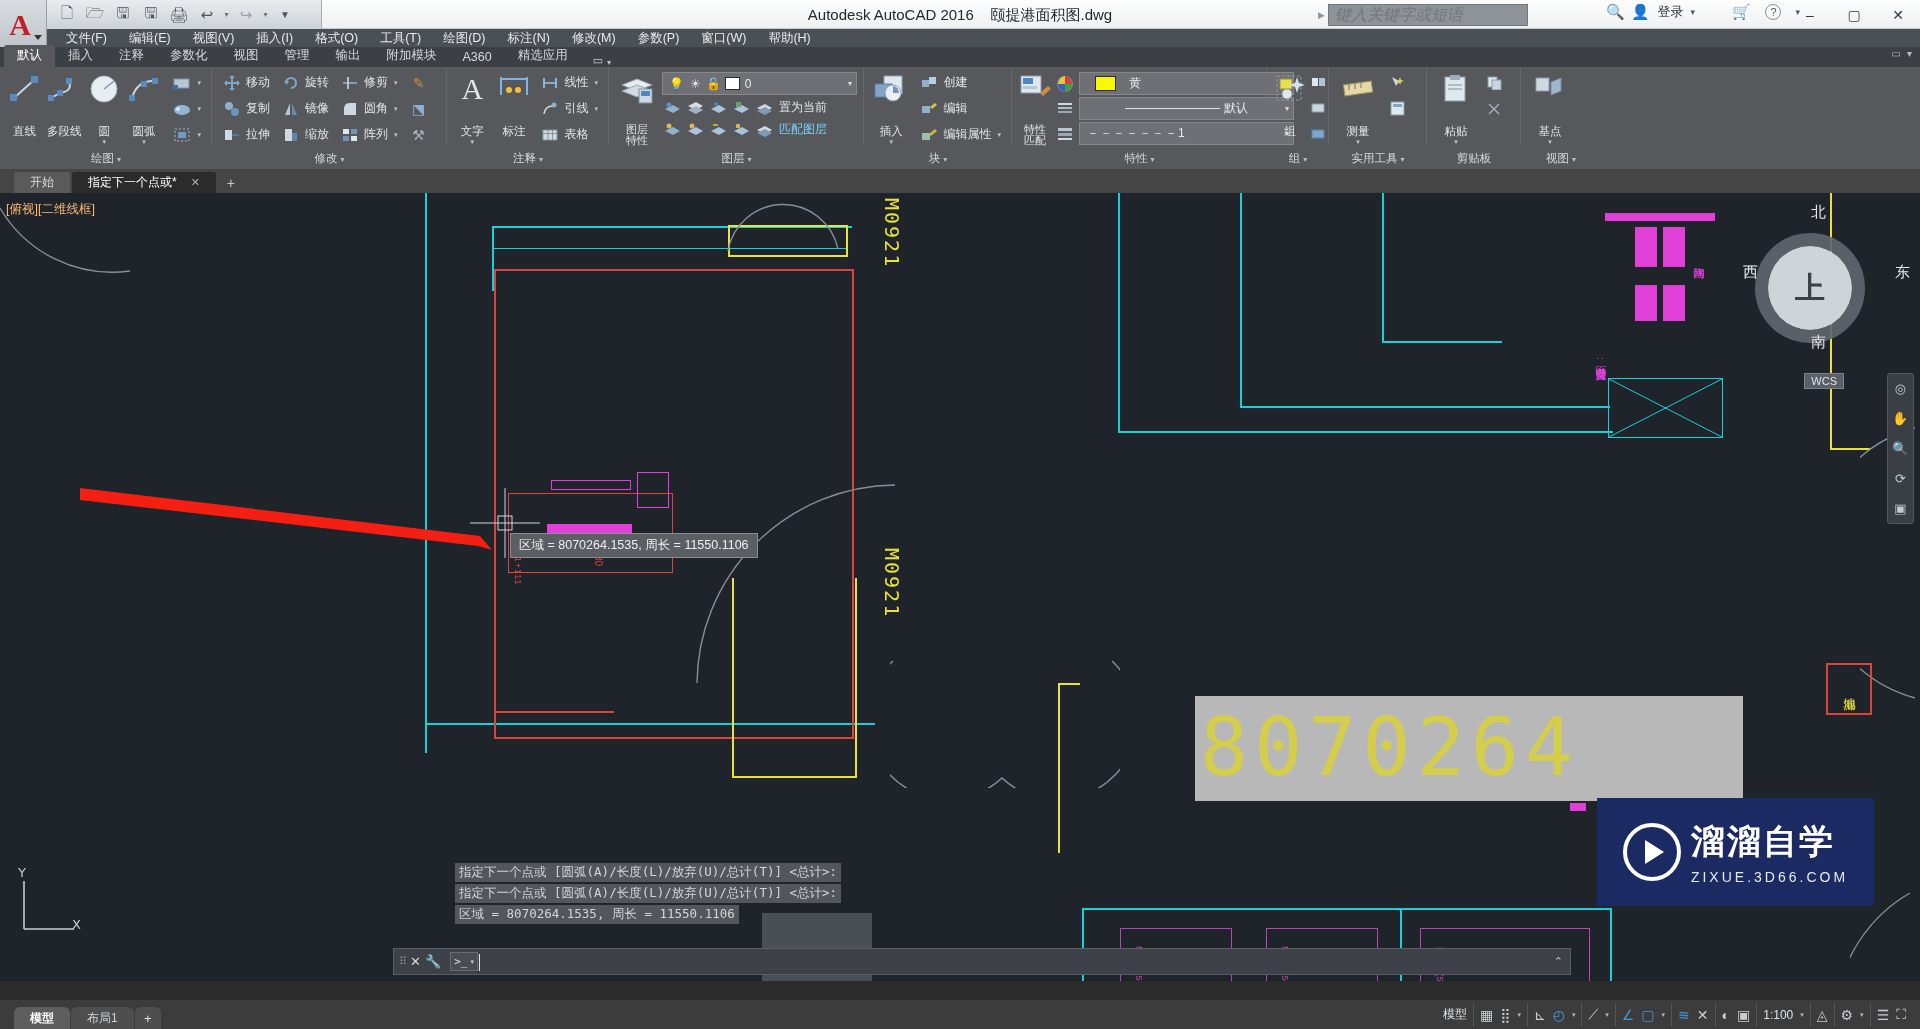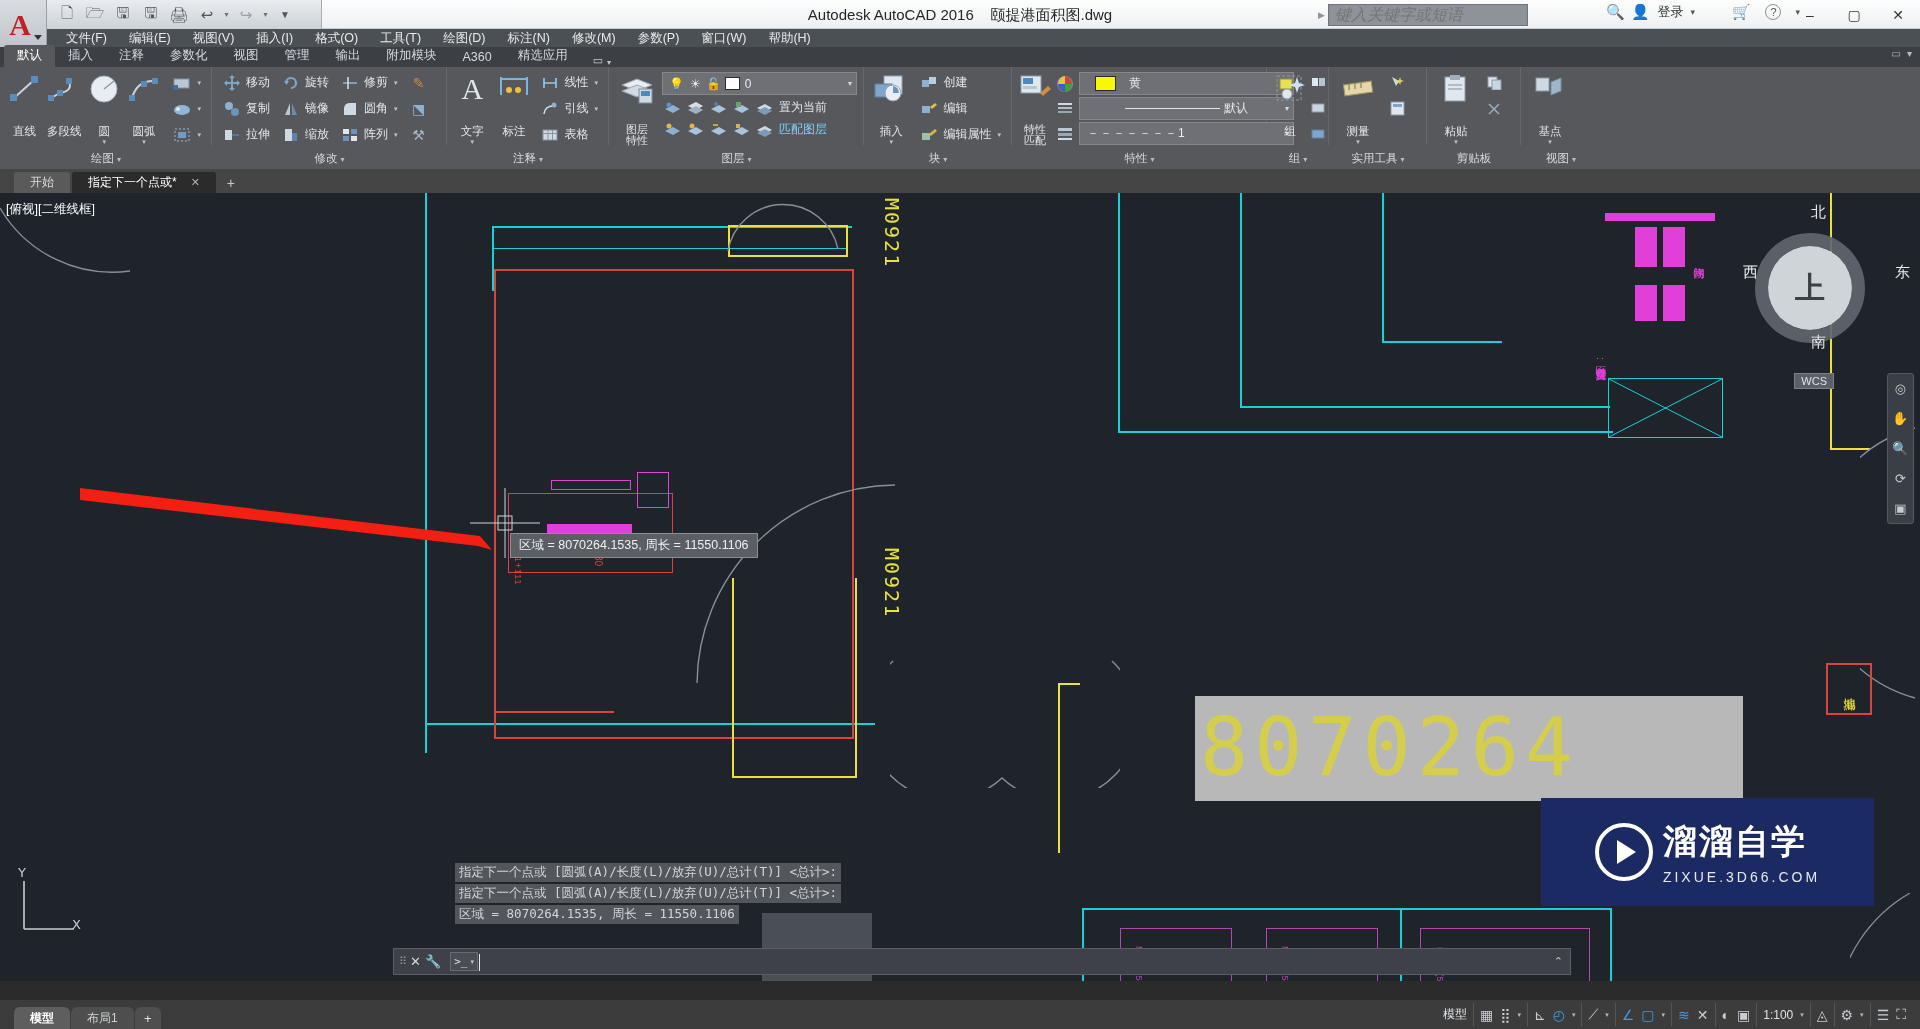--- a/index.html
+++ b/index.html
@@ -92,21 +92,21 @@
     display:flex;align-items:center;cursor:pointer;margin-right:2px;
     background:#5a5a5a;border-radius:3px 3px 0 0;position:relative;}
   .dtab.active{background:#2b2b2b;color:#fff;}
   .dtab .x{margin-left:14px;font-size:11px;color:#aeb1b4;}
   .dtabplus{width:26px;height:21px;display:flex;align-items:center;
     justify-content:center;font-size:14px;color:#c9cccf;cursor:pointer;}
 
   
   #canvas{position:absolute;left:0;top:193px;width:1920px;height:788px;
     background:#1f242b;overflow:hidden;}
-  #vplabel{position:absolute;left:6px;top:8px;font-size:12.5px;color:#ffffff;}
+  #vplabel{position:absolute;left:6px;top:8px;font-size:12.5px;color:#fdba74;}
 
   .ln{position:absolute;}
   .cy{background:#18d0d8;}
   .rd{background:#d8453f;}
   .yl{background:#e9e23a;}
 
   
   #arrow{position:absolute;left:80px;top:295px;width:415px;height:65px;}
 
   
@@ -130,21 +130,21 @@
 
   
   #compass{position:absolute;right:55px;top:40px;width:110px;height:110px;}
   #compass .ring{position:absolute;inset:0;border-radius:50%;
     border:13px solid #5f666e;opacity:.92;}
   #compass .inner{position:absolute;inset:13px;border-radius:50%;
     background:#cfd4d9;}
   #compass .up{position:absolute;inset:0;display:flex;align-items:center;
     justify-content:center;font-size:30px;color:#3c4147;font-weight:bold;}
   .cdir{position:absolute;color:#e8eaec;font-size:15px;}
-  #wcsbadge{position:absolute;right:86px;top:180px;background:#5b6068;
+  #wcsbadge{position:absolute;right:76px;top:180px;background:#5b6068;
     color:#dfe3e6;font-size:11px;padding:1px 6px;border:1px solid #7d8288;}
 
   
   #navbar{position:absolute;right:6px;top:180px;width:27px;
     background:#3a3f45;border:1px solid #55595f;border-radius:3px;
     display:flex;flex-direction:column;align-items:center;padding:4px 0;gap:9px;}
   .navb{width:21px;height:21px;display:flex;align-items:center;
     justify-content:center;font-size:13px;color:#c7ccd1;cursor:pointer;}
 
   
@@ -165,21 +165,21 @@
   .cmdW{color:#7fb4e0;font-size:13px;cursor:pointer;}
   #cmdprompt{display:flex;align-items:center;gap:3px;
     background:#4a4e54;border:1px solid #676c72;height:19px;padding:0 3px;margin-left:4px;}
   #cmdprompt .pg{font-size:11px;color:#dfe2e5;font-family:"DejaVu Sans Mono",monospace;}
   #cmdinput{flex:1;height:25px;background:transparent;border:none;outline:none;
     color:#e8eaec;font-size:13px;font-family:"DejaVu Sans Mono",monospace;padding-left:4px;}
   #cmdcaret{position:absolute;left:479px;bottom:10px;width:1px;height:17px;background:#e8eaec;}
   #cmdexp{position:absolute;right:7px;color:#c3c7cb;font-size:11px;}
 
   
-  #watermark{position:absolute;right:46px;bottom:75px;width:333px;height:108px;
+  #watermark{position:absolute;right:46px;bottom:75px;width:277px;height:108px;
     background:#1b2a63;display:flex;align-items:center;justify-content:center;gap:10px;}
   #wmlogo{width:58px;height:58px;border-radius:50%;border:4px solid #fff;
     display:flex;align-items:center;justify-content:center;}
   #wmlogo .tri{width:0;height:0;border-left:19px solid #fff;
     border-top:12px solid transparent;border-bottom:12px solid transparent;
     margin-left:6px;}
   #wmtext{display:flex;flex-direction:column;}
   #wmtext .t1{font-size:34px;color:#fff;font-weight:bold;letter-spacing:2px;}
   #wmtext .t2{font-size:14px;color:#e6e9ef;letter-spacing:3px;margin-top:4px;}
 

